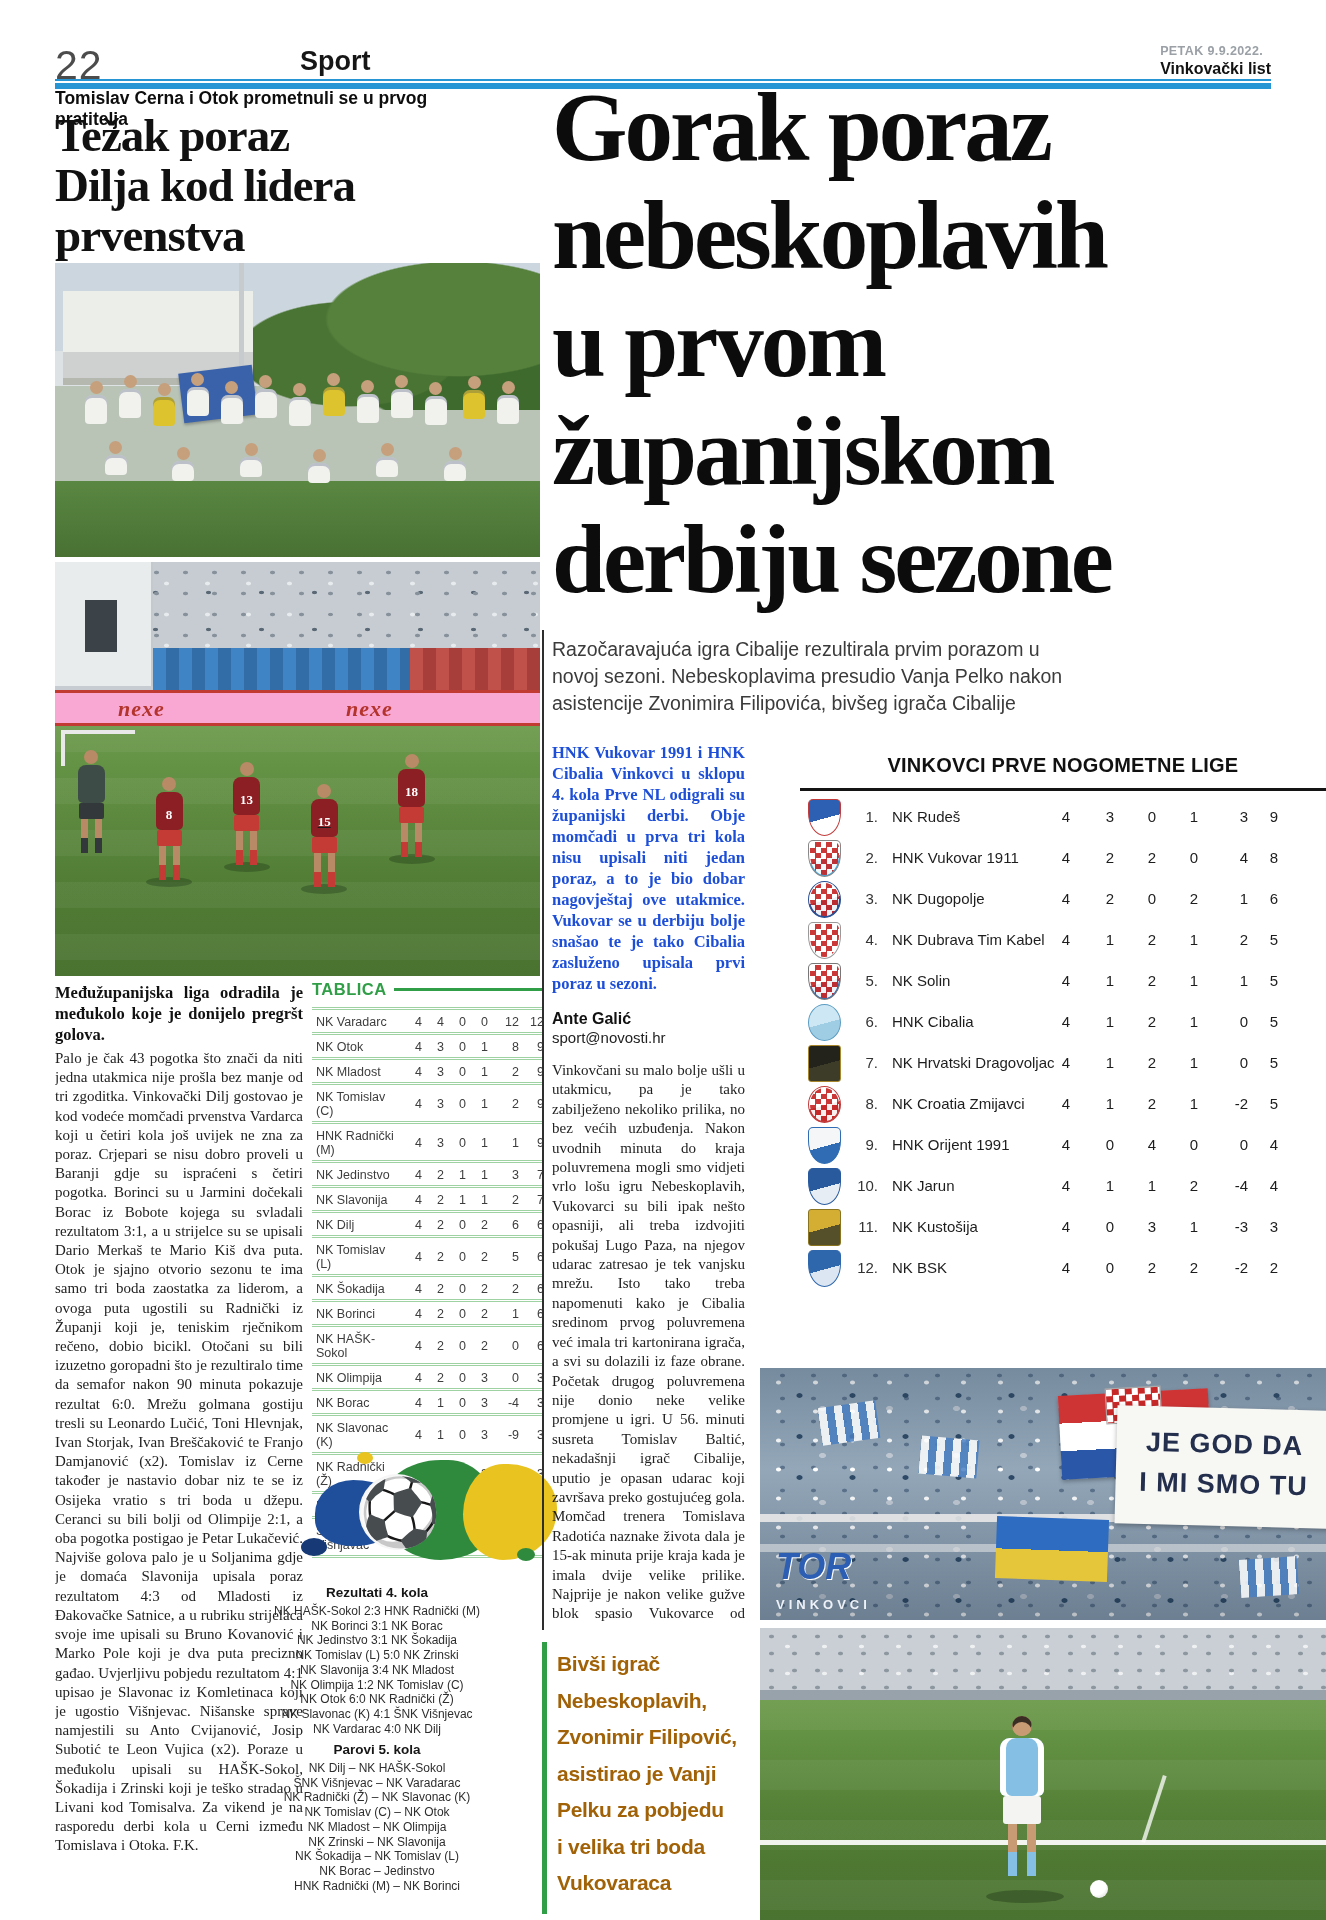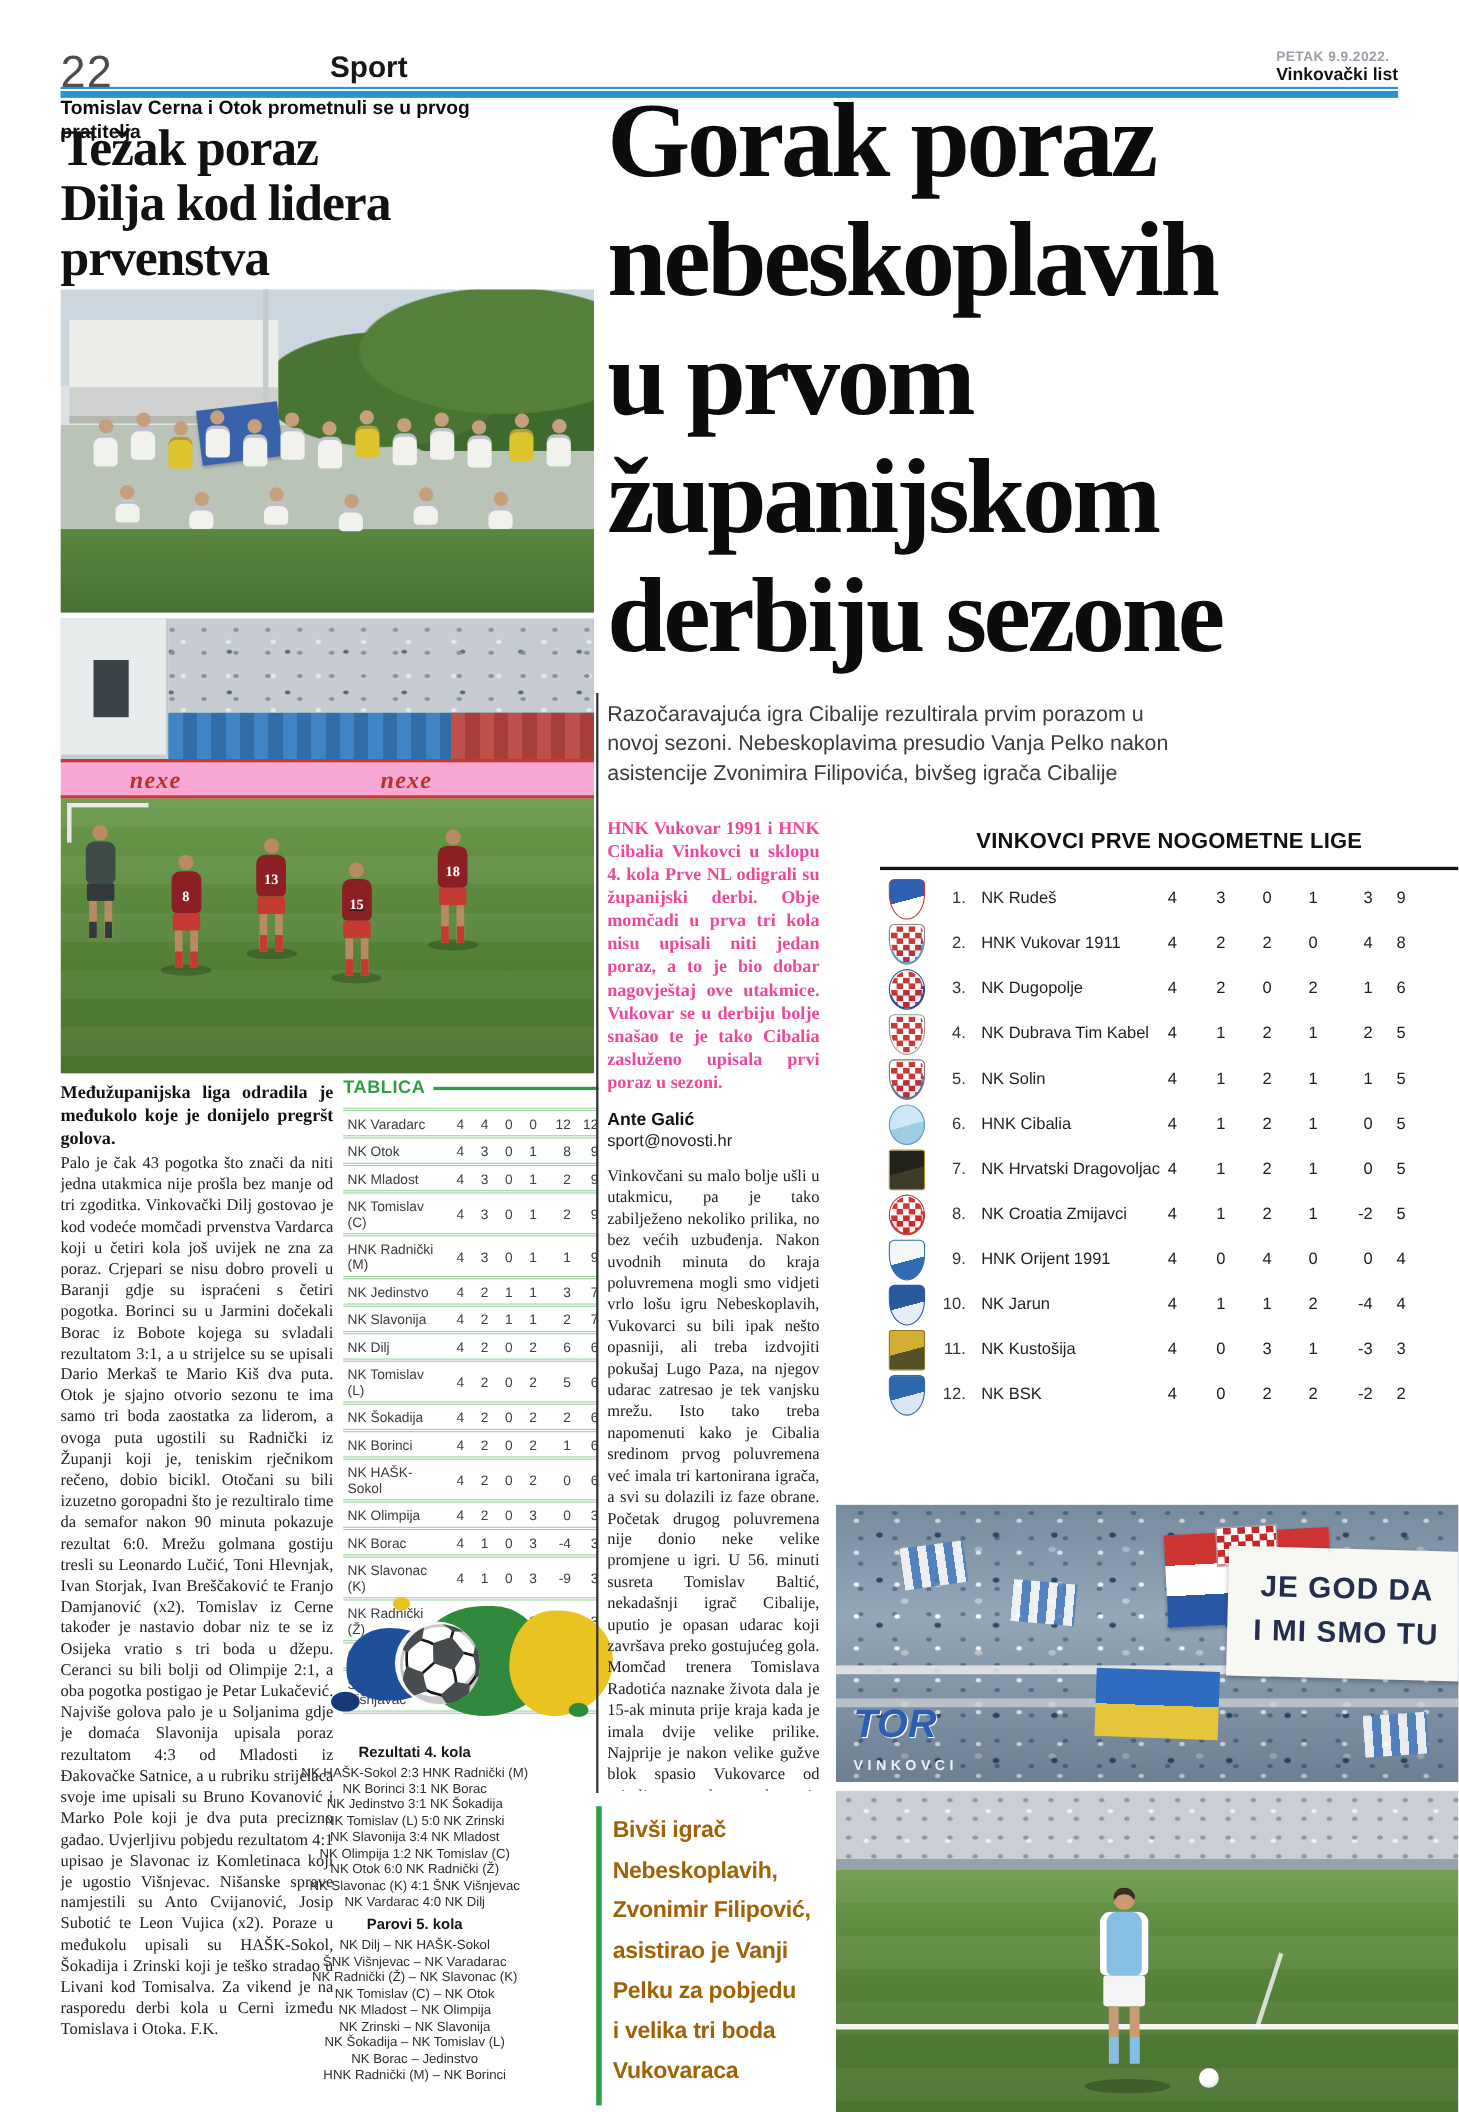--- a/index.html
+++ b/index.html
@@ -114,21 +114,21 @@
     box-shadow:inset 0 -15px 0 #c43a35}
   .pl.gk .t{background:#3d4c46}.pl.gk .sh{background:#33393b}.pl.gk .lg i{box-shadow:inset 0 -15px 0 #33393b}
   .shadow{position:absolute;width:46px;height:10px;border-radius:50%;background:rgba(20,40,15,.3)}
 
   
   #divider{left:542px;top:630px;width:2px;height:1000px;background:#2e2e2e}
   #rheadline{left:552px;top:74px;width:776px;font-weight:700;font-size:97px;line-height:108px;
     letter-spacing:-3px;color:#0c0c0c}
   #standfirst{left:552px;top:636px;width:528px;font-size:19.5px;line-height:27px;color:#3b3b3b}
   #col1{left:552px;top:742px;width:193px;height:886px;overflow:hidden}
-  #intro{font-weight:700;font-size:16.5px;line-height:21px;text-align:justify;color:#ec4899;
+  #intro{font-weight:700;font-size:16.5px;line-height:21px;text-align:justify;color:#1d4ed8;
     font-family:"Liberation Serif","DejaVu Serif",serif}
   #author{margin-top:16px;font-weight:700;font-size:16px;color:#111}
   #email{margin-top:1px;font-size:15px;color:#222}
   #rbody{margin-top:15px;font-size:15px;line-height:19.4px;text-align:justify;color:#222}
 
   
   #ltab{left:800px;top:754px;width:526px}
   #ltab-title{text-align:center;font-weight:700;font-size:20px;color:#111;letter-spacing:.2px}
   #ltab-rule{margin-top:11px;height:2.5px;background:#141414}
   #ltab-heads{position:relative;height:20px;margin-top:24px;font-size:13.5px;color:#444}

